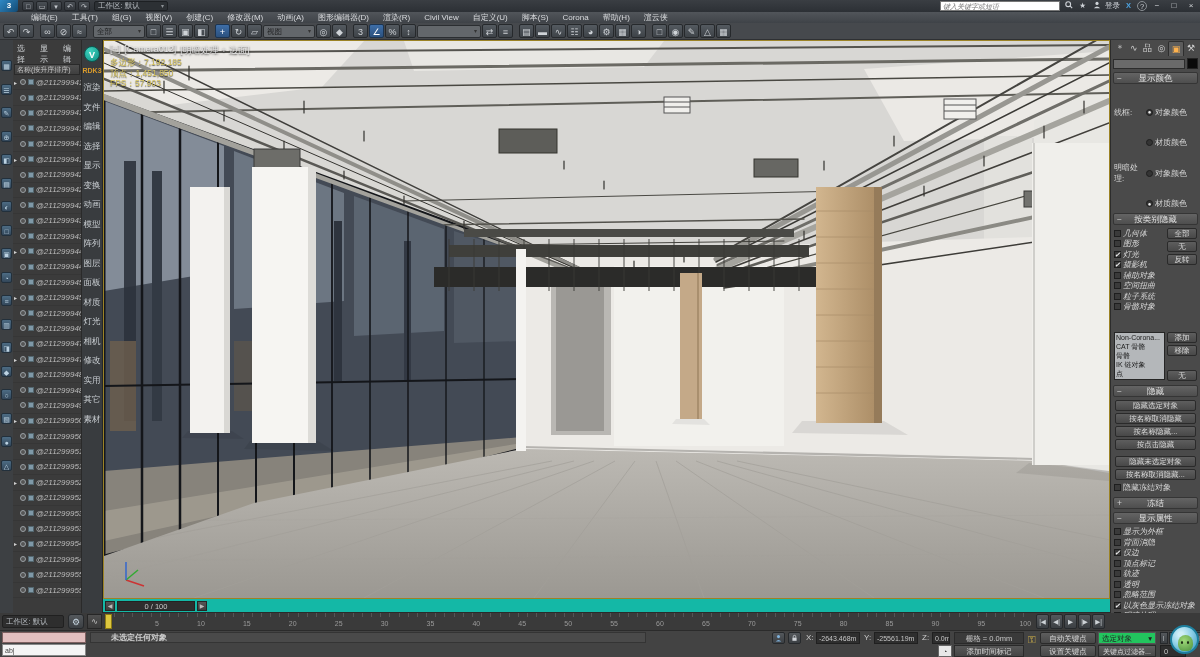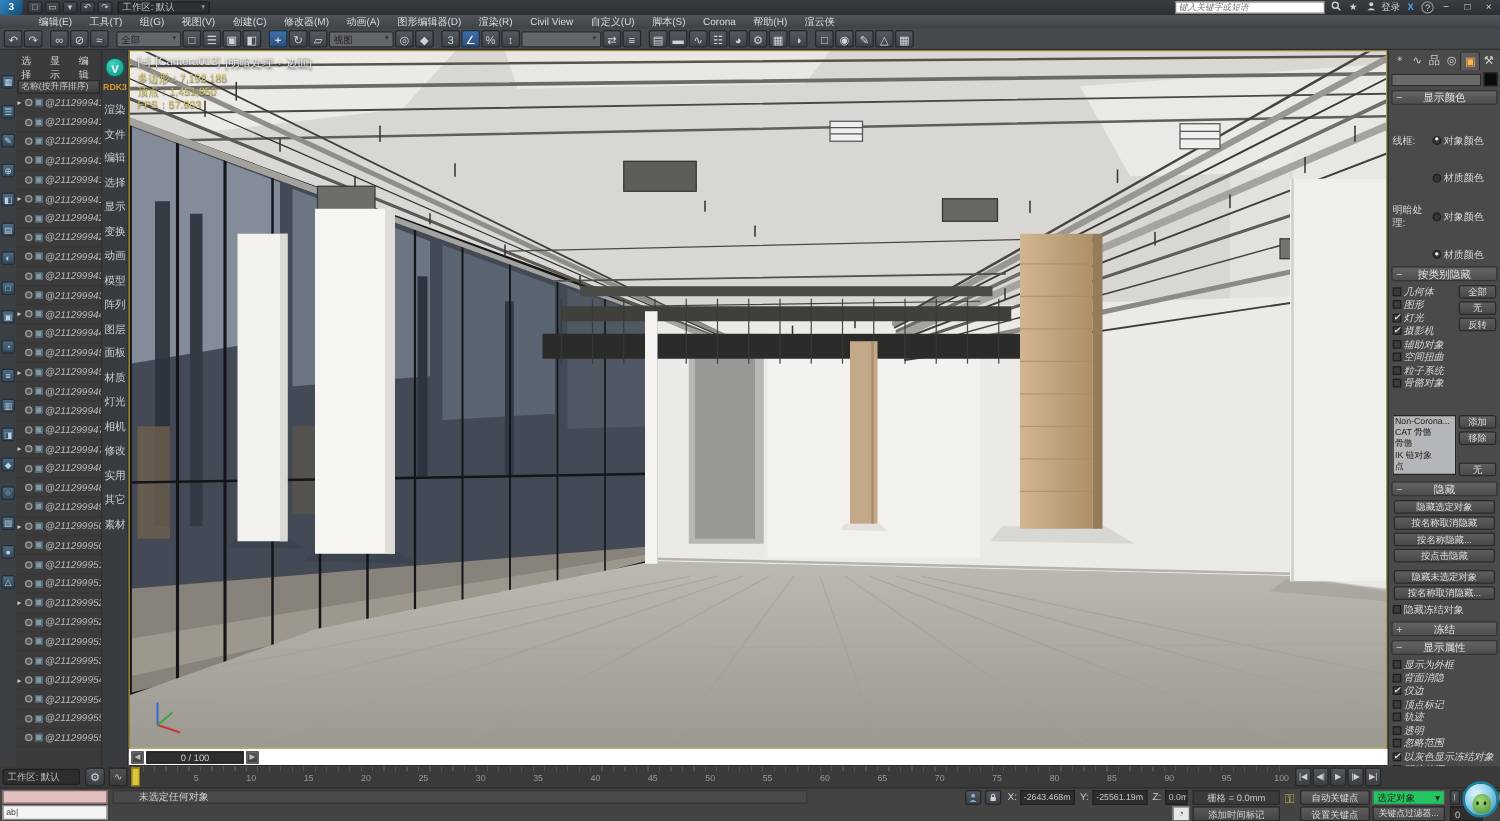--- a/index.html
+++ b/index.html
@@ -109,21 +109,21 @@
   .btncol { width:30px; display:flex; flex-direction:column; gap:2px; }
   .pbtn { height:11px; background:linear-gradient(#5e5e5e,#484848); border:1px solid #2a2a2a; border-radius:2px;
     color:#dcdcdc; font-size:7.5px; line-height:10px; text-align:center; white-space:nowrap; overflow:hidden; }
   .listbox { flex:1; background:#b4b7ba; border:1px solid #262626; font-size:7px; color:#1b1b1b; height:48px; overflow:hidden; }
   .li { padding:0 1px; line-height:9px; white-space:nowrap; }
   .hidebtn { margin:0 1px 2px 1px; }
   .hidebtn.gap { margin-top:6px; }
   .dpbtn { width:48px; margin-left:36px; margin-top:-10px; color:#9a9a9a; }
 
   
-  .sliderrow { position:absolute; left:103px; top:599px; width:1007px; height:14px; background:#ffffff;
+  .sliderrow { position:absolute; left:103px; top:599px; width:1007px; height:14px; background:#14b8a6;
     border-bottom:1px solid #2a2a2a; display:flex; align-items:center; gap:2px; padding-left:2px; }
   .sarrow { width:10px; height:10px; background:linear-gradient(#555,#3e3e3e); border:1px solid #262626;
     color:#bbb; font-size:6px; line-height:9px; text-align:center; }
   .sfield { width:78px; height:10px; background:#2e2e2e; border:1px solid #222; color:#c9c9c9;
     font-size:7.5px; text-align:center; line-height:9px; }
 
   
   .trackzone { position:absolute; left:0; top:613px; width:1200px; height:18px; background:#3a3a3a; border-bottom:1px solid #2b2b2b; }
   .wsbox2 { position:absolute; left:2px; top:2px; width:62px; height:13px; background:#2e2e2e; border:1px solid #202020;
     color:#b9bec3; font-size:7.5px; line-height:11px; padding:0 3px; border-radius:2px; }
@@ -139,21 +139,21 @@
   .transport { position:absolute; left:1036px; top:1px; display:flex; gap:1px; }
   .trbtn { width:13px; height:15px; background:linear-gradient(#54585c,#3b3f43); border:1px solid #26292c;
     border-radius:2px; color:#cdd2d6; font-size:6.5px; text-align:center; line-height:14px; }
 
   
   .statusbar { position:absolute; left:0; top:631px; width:1200px; height:26px; background:#434343; }
   .mxpink { position:absolute; left:2px; top:1px; width:84px; height:11px; background:#e3c0c0; border:1px solid #7e6060; }
   .mxwhite { position:absolute; left:2px; top:13px; width:84px; height:12px; background:#f4f4f4; border:1px solid #888;
     color:#444; font-size:7px; line-height:11px; padding-left:2px; }
   .prompt1 { position:absolute; left:90px; top:1px; width:556px; height:11px; background:#4a4a4a; border:1px solid #343434;
-    color:#cfcfcf; font-size:8px; line-height:10px; padding-left:20px; }
+    color:#cfcfcf; font-size:8px; line-height:10px; padding-left:20px;font-weight:bold; }
   .prompt2 { position:absolute; left:90px; top:13px; width:678px; color:#c5c5c5; font-size:8px; line-height:12px; padding-left:4px; }
   .sbicon { position:absolute; width:13px; height:12px; background:linear-gradient(#54585c,#3b3f43);
     border:1px solid #26292c; border-radius:2px; display:flex; align-items:center; justify-content:center; }
   .coordlbl { position:absolute; top:1px; color:#cdcdcd; font-size:8px; line-height:12px; }
   .coordfield { position:absolute; top:1px; height:12px; background:#2e2e2e; border:1px solid #202020;
     color:#c6c6c6; font-size:7px; line-height:11px; padding:0 2px; overflow:hidden; white-space:nowrap; }
   .gridfield { position:absolute; left:954px; top:1px; width:70px; height:12px; background:#3a3a3a; border:1px solid #2a2a2a;
     color:#c6c6c6; font-size:7.5px; line-height:11px; text-align:center; }
   .timetag { position:absolute; left:954px; top:14px; width:70px; height:12px; background:linear-gradient(#585858,#454545);
     border:1px solid #2a2a2a; color:#d2d2d2; font-size:7.5px; line-height:11px; text-align:center; }

